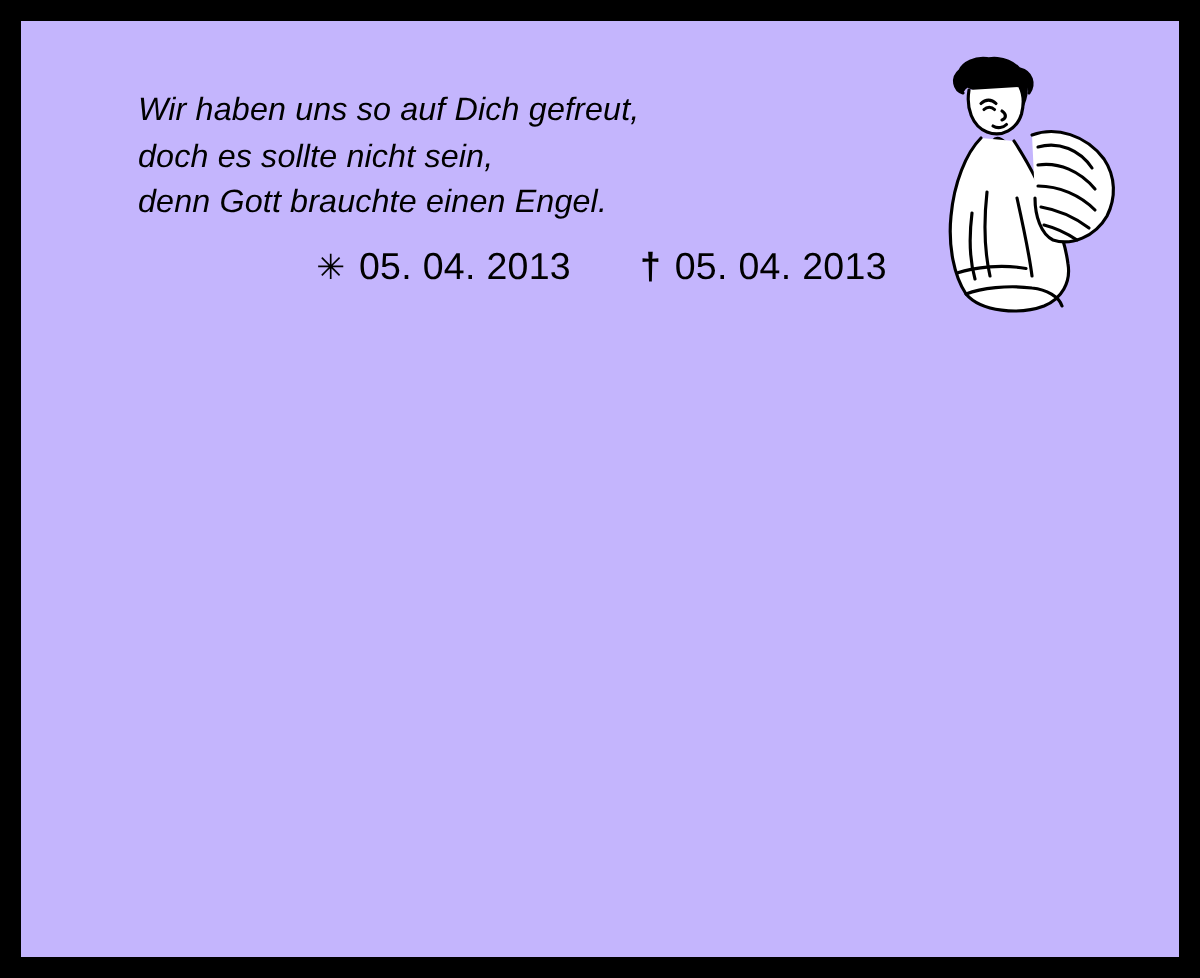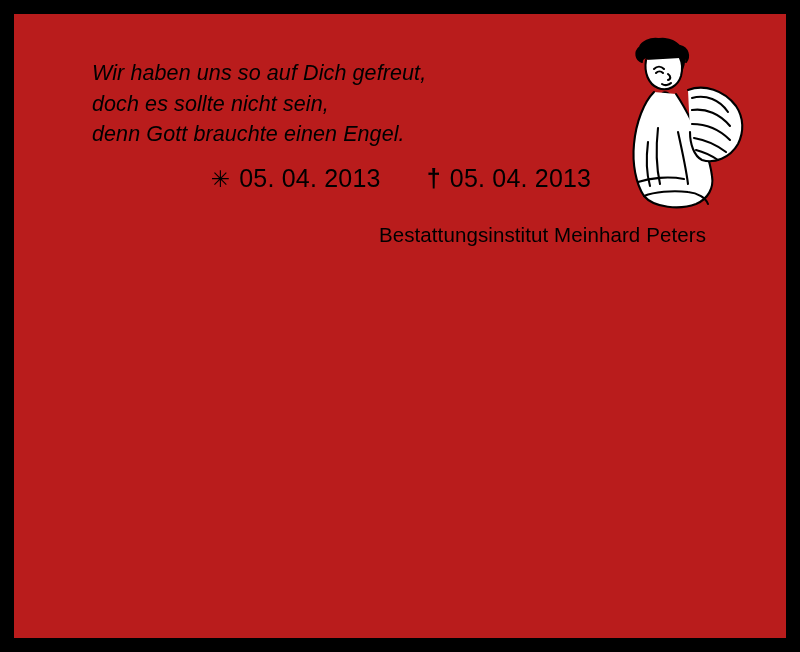--- a/index.html
+++ b/index.html
@@ -20,21 +20,21 @@
     width: 800px;
     height: 652px;
     border: 14px solid #000000;
     background: #ffffff;
   }
   .inner {
     position: relative;
     box-sizing: border-box;
     width: 100%;
     height: 100%;
-    background: #b91c1c;
+    background: #c4b5fd;
     padding: 30px 36px 18px 36px;
   }
 
   
   .verse {
     font-style: italic;
     font-size: 21.5px;
     line-height: 1.43;
     font-weight: 400;
     letter-spacing: 0.1px;
@@ -167,16 +167,15 @@
         <span>05. 04. 2013</span>
       </span>
       <span class="date-item">
         <span class="sym cross">†</span>
         <span>05. 04. 2013</span>
       </span>
     </div>
 
 
 
-    <div class="footer">Bestattungsinstitut Meinhard Peters</div>
 
   </div>
 </div>
 
 </body></html>

